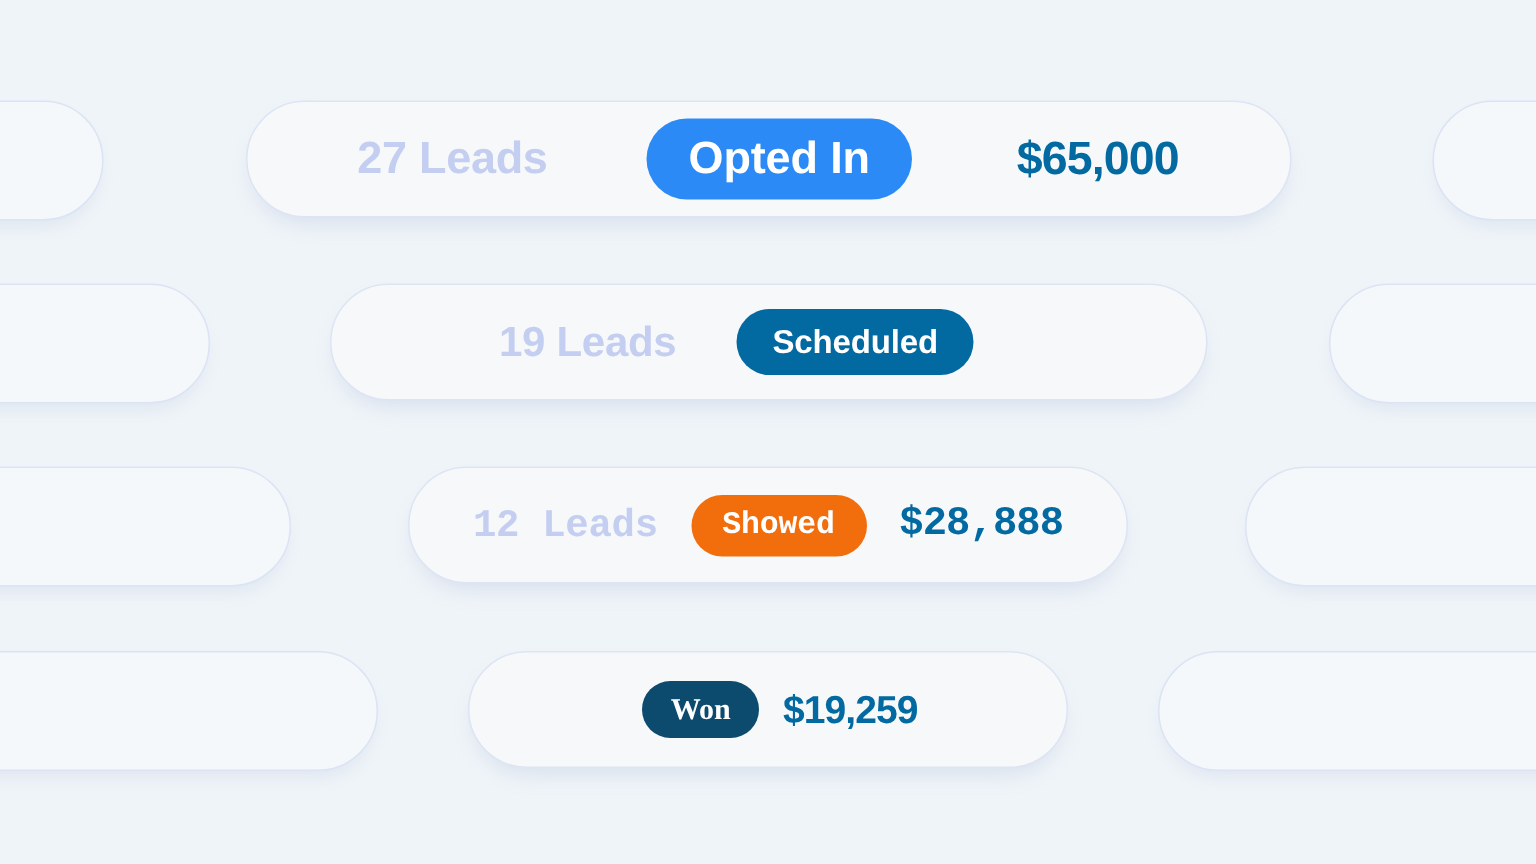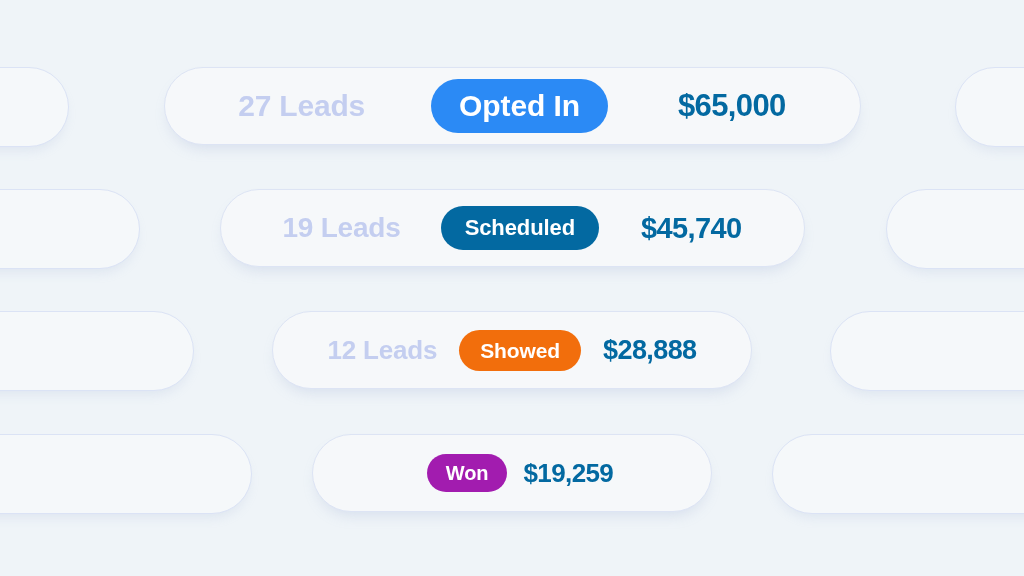--- a/index.html
+++ b/index.html
@@ -113,21 +113,21 @@
   .row2 .card { width: 585px; padding: 0 28px; }
   .row2 .leads-label { font-size: 28px; }
   .row2 .badge { font-size: 22px; padding: 11px 24px; }
   .row2 .amount { font-size: 29px; }
   .row2 .gap-a { width: 40px; }
   .row2 .gap-b { width: 42px; }
   .row2 .ghost.left  { width: 258px; }
   .row2 .ghost.right { width: 256px; }
 
   
-  .row3 { top: 311px; }
+  .row3 { top: 311px; font-family: Liberation Mono, monospace; }
   .row3 .card { width: 480px; padding: 0 26px; }
   .row3 .leads-label { font-size: 26px; }
   .row3 .badge { font-size: 21px; padding: 10px 21px; }
   .row3 .amount { font-size: 27px; }
   .row3 .gap-a { width: 22px; }
   .row3 .gap-b { width: 22px; }
   .row3 .ghost.left  { width: 312px; }
   .row3 .ghost.right { width: 312px; }
 
   
@@ -165,21 +165,20 @@
   <div class="ghost-row row2">
     <div class="ghost left"></div>
     <div class="ghost right"></div>
   </div>
   <div class="card-row row2">
     <div class="card">
       <span class="leads-label">19 Leads</span>
       <span class="spacer gap-a"></span>
       <span class="badge" id="badge-2" style="background: #0369a1;">Scheduled</span>
       <span class="spacer gap-b"></span>
-      <span class="amount">$45,740</span>
     </div>
   </div>
 
   <div class="ghost-row row3">
     <div class="ghost left"></div>
     <div class="ghost right"></div>
   </div>
   <div class="card-row row3">
     <div class="card">
       <span class="leads-label">12 Leads</span>
@@ -190,19 +189,19 @@
     </div>
   </div>
 
   <div class="ghost-row row4">
     <div class="ghost left"></div>
     <div class="ghost right"></div>
   </div>
   <div class="card-row row4">
     <div class="card">
       <span class="spacer gap-a"></span>
-      <span class="badge" id="badge-4" style="background: #a21caf;">Won</span>
+      <span class="badge" id="badge-4" style="background: #0c4a6e; font-family: Liberation Serif, serif;">Won</span>
       <span class="spacer gap-b"></span>
       <span class="amount">$19,259</span>
     </div>
   </div>
 
 </div>
 
 </body></html>

